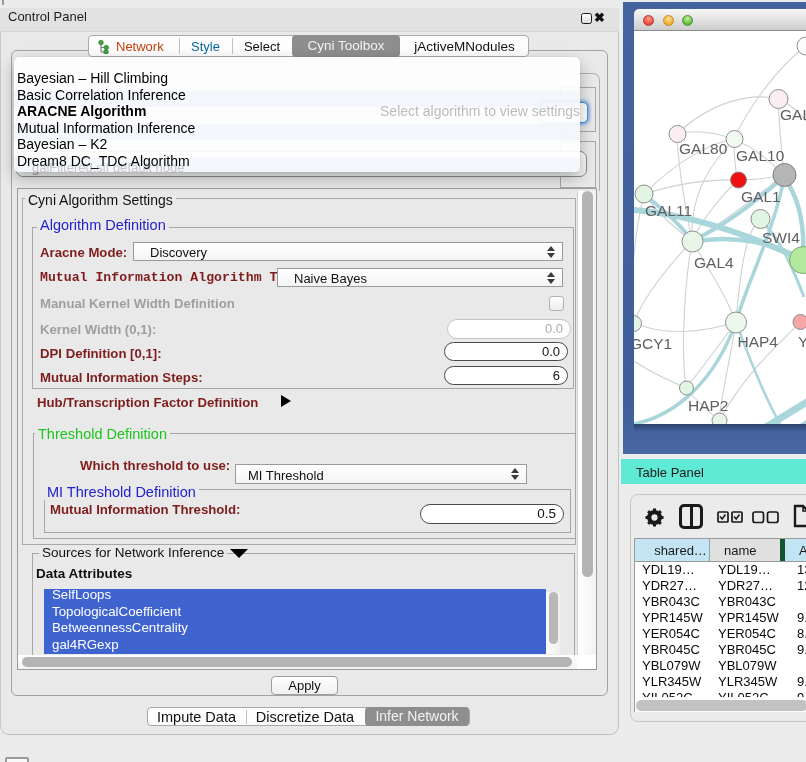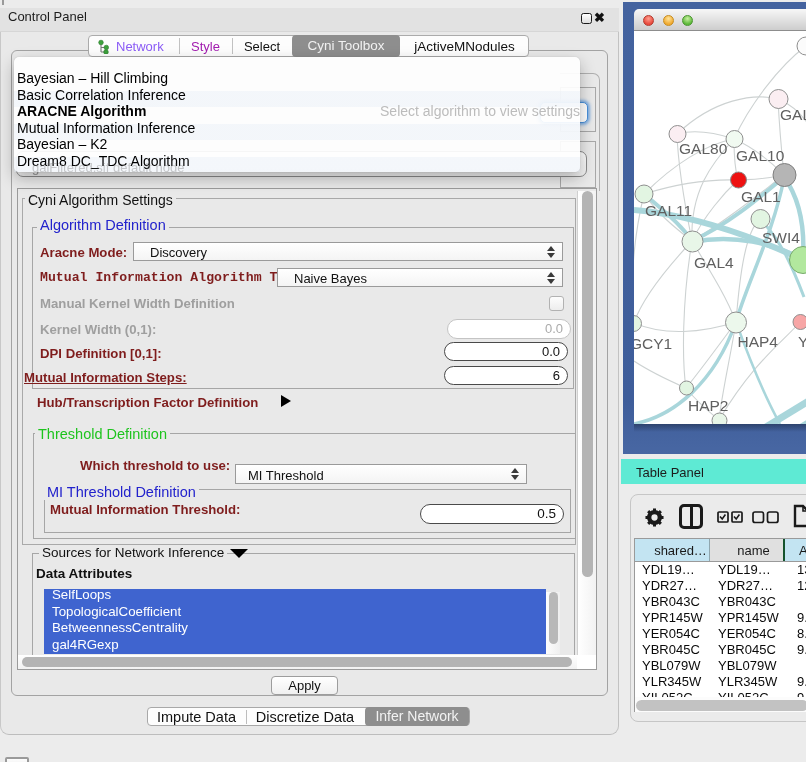--- a/index.html
+++ b/index.html
@@ -64,21 +64,21 @@
 
   <div class="abs lbl" style="left:40px;top:296px;color:#9f9f9f;">Manual Kernel Width Definition</div>
   <div class="abs" style="left:549px;top:296px;width:13px;height:13px;border:1px solid #b2b2b2;border-radius:3px;background:linear-gradient(#fdfdfd,#ededed);"></div>
 
   <div class="abs lbl" style="left:40px;top:322px;color:#9f9f9f;">Kernel Width (0,1):</div>
   <div class="abs field" style="left:447px;top:319px;width:115px;height:18px;border:1px solid #c4c4c4;color:#ababab;line-height:18px;padding-right:7px;box-sizing:content-box;">0.0</div>
 
   <div class="abs lbl" style="left:40px;top:346px;">DPI Definition [0,1]:</div>
   <div class="abs field" style="left:444px;top:342px;width:115px;height:17px;border:1.5px solid #4a4a4a;line-height:17px;padding-right:7px;">0.0</div>
 
-  <div class="abs lbl" style="left:24px;top:370px;text-decoration:underline;">Mutual Information Steps:</div>
+  <div class="abs lbl" style="left:40px;top:370px;">Mutual Information Steps:</div>
   <div class="abs field" style="left:444px;top:366px;width:115px;height:17px;border:1.5px solid #4a4a4a;line-height:17px;padding-right:7px;">6</div>
 
   <div class="abs lbl" style="left:37px;top:395px;">Hub/Transcription Factor Definition</div>
   <div class="abs" style="left:281px;top:395px;width:0;height:0;border-top:6.5px solid transparent;border-bottom:6.5px solid transparent;border-left:10px solid #000;"></div>
 
   <div class="abs gbox" style="left:33px;top:433px;width:541px;height:104px;"></div>
   <div class="glabel" style="left:35px;top:426px;color:#1ec41e;">Threshold Definition</div>
 
   <div class="abs lbl" style="left:80px;top:458px;">Which threshold to use:</div>
   <div class="abs combo" style="left:235px;top:456px;width:292px;height:20px;box-sizing:border-box;margin-top:8px;">
@@ -123,23 +123,23 @@
 </div>
 
 <div id="toptabs">
   <div class="abs" style="left:88px;top:35px;width:441px;height:22px;background:#fdfdfd;border:1px solid #ababab;border-radius:4px;box-sizing:border-box;"></div>
   <svg class="abs" style="left:96px;top:39px;" width="13" height="15" viewBox="0 0 13 15">
     <path d="M5 4 L5 13 M5 8.5 L10 8.5 M5 13 L9.5 13" stroke="#7a7a7a" stroke-width="1.1" fill="none"></path>
     <circle cx="5" cy="3.5" r="2.3" fill="#3da23d" stroke="#2a7a2a" stroke-width="0.6"></circle>
     <circle cx="10.3" cy="8.5" r="2.3" fill="#3da23d" stroke="#2a7a2a" stroke-width="0.6"></circle>
     <circle cx="10" cy="13" r="2.3" fill="#3da23d" stroke="#2a7a2a" stroke-width="0.6"></circle>
   </svg>
-  <div class="abs" style="left:116px;top:39px;font-size:13px;color:#8b5cf6;">Network</div>
+  <div class="abs" style="left:116px;top:39px;font-size:13px;color:#c2410c;">Network</div>
   <div class="abs" style="left:179px;top:38px;width:1px;height:16px;background:#c2c2c2;"></div>
-  <div class="abs" style="left:179px;top:39px;width:53px;text-align:center;font-size:13px;color:#a21caf;">Style</div>
+  <div class="abs" style="left:179px;top:39px;width:53px;text-align:center;font-size:13px;color:#0369a1;">Style</div>
   <div class="abs" style="left:232px;top:38px;width:1px;height:16px;background:#c2c2c2;"></div>
   <div class="abs" style="left:232px;top:39px;width:60px;text-align:center;font-size:13px;color:#111;">Select</div>
   <div class="abs" style="left:292px;top:35px;width:108px;height:22px;background:#8e8e8e;border-radius:4px;line-height:22px;text-align:center;font-size:13.5px;color:#f2f2f2;">Cyni Toolbox</div>
   <div class="abs" style="left:400px;top:39px;width:129px;text-align:center;font-size:13.5px;color:#111;">jActiveMNodules</div>
 </div>
 
 <div id="popup">
   <div class="abs" style="left:14px;top:57px;width:566px;height:115px;background:rgba(254,254,254,0.93);border-radius:5px;box-shadow:0 6px 16px rgba(0,0,0,0.28), 0 0 1px rgba(0,0,0,0.25);"></div>
   <div class="abs" style="left:14px;top:74px;width:566px;height:98px;background:repeating-linear-gradient(180deg, rgba(255,255,255,0) 0px, rgba(255,255,255,0) 16.6px, rgba(228,236,246,0.38) 16.6px, rgba(228,236,246,0.38) 33.2px);"></div>
   <div class="abs" style="left:14px;top:58px;width:566px;text-align:right;font-size:14px;color:#bcbcbc;margin-top:45px;">Select algorithm to view settings</div>
@@ -264,21 +264,21 @@
     <rect x="1" y="1" width="10.5" height="10.5" rx="2" fill="none" stroke="#1a1a1a" stroke-width="1.7"></rect>
     <rect x="15.5" y="1" width="10.5" height="10.5" rx="2" fill="none" stroke="#1a1a1a" stroke-width="1.7"></rect>
   </svg>
   <svg class="abs" style="left:793px;top:504px;" width="13" height="24" viewBox="0 0 13 24">
     <path d="M2,2 h8 l5,5 v15 h-13 z" fill="none" stroke="#1a1a1a" stroke-width="2.4"></path>
       <path d="M10,2 v5 h5" fill="none" stroke="#1a1a1a" stroke-width="1.6"></path>
   </svg>
 
   <div class="abs" style="left:634px;top:538px;width:172px;height:174px;background:#fff;border-top:1px solid #9a9a9a;border-left:1px solid #9a9a9a;overflow:hidden;box-sizing:border-box;"></div>
   <div class="abs" style="left:635px;top:539px;width:75px;height:23px;background:#c3e4f2;border-right:1px solid #8fa6ae;box-sizing:border-box;text-align:center;font-size:13px;color:#1a1a1a;line-height:23px;padding-left:17px;">shared…</div>
-  <div class="abs" style="left:710px;top:539px;width:75px;height:23px;background:#e0e0e0;border-right:2px solid #14532d;box-sizing:border-box;text-align:center;font-size:13px;color:#1a1a1a;line-height:23px;padding-left:14px;">name</div>
+  <div class="abs" style="left:710px;top:539px;width:75px;height:23px;background:#e0e0e0;border-right:5px solid #14532d;box-sizing:border-box;font-size:13px;color:#1a1a1a;line-height:23px;padding-left:14px;">name</div>
   <div class="abs" style="left:785px;top:539px;width:21px;height:23px;background:#c3e4f2;font-size:13px;color:#1a1a1a;line-height:23px;overflow:hidden;"><span style="margin-left:14px;">A</span></div>
   <div class="abs" style="left:635px;top:561px;width:171px;height:1px;background:#9a9a9a;"></div>
   <div class="abs" id="tablerows" style="left:635px;top:562px;width:171px;height:135px;overflow:hidden;font-size:13px;color:#0a0a0a;">
     <div style="position:absolute;left:7px;top:0;line-height:16px;">YDL19…<br>YDR27…<br>YBR043C<br>YPR145W<br>YER054C<br>YBR045C<br>YBL079W<br>YLR345W<br>YIL052C</div>
     <div style="position:absolute;left:83px;top:0;line-height:16px;">YDL19…<br>YDR27…<br>YBR043C<br>YPR145W<br>YER054C<br>YBR045C<br>YBL079W<br>YLR345W<br>YIL052C</div>
     <div style="position:absolute;left:162px;top:0;line-height:16px;">13<br>12<br><br>9.<br>8.<br>9.<br><br>9.<br>9.</div>
   </div>
   <div class="abs" style="left:635px;top:697px;width:171px;height:15px;background:#fcfcfc;"></div>
   <div class="abs" style="left:636px;top:700px;width:172px;height:11px;background:#c2c2c2;border-radius:5.5px;"></div>
 </div>

